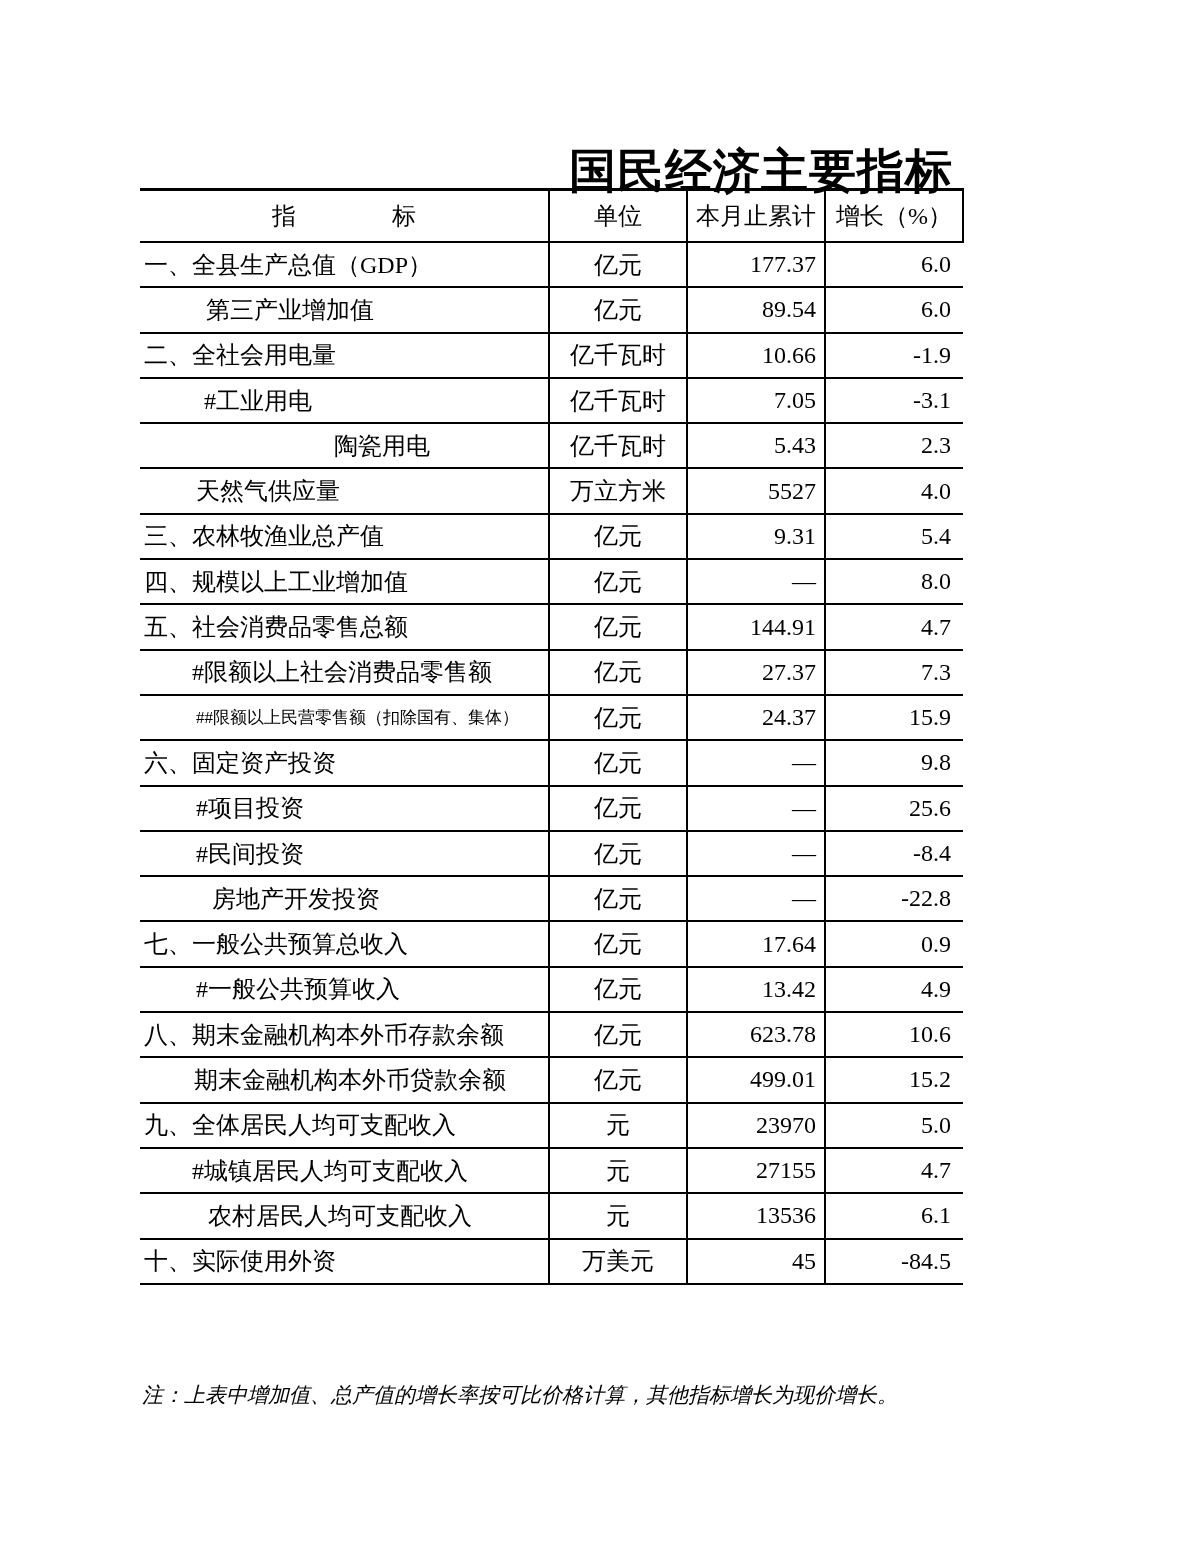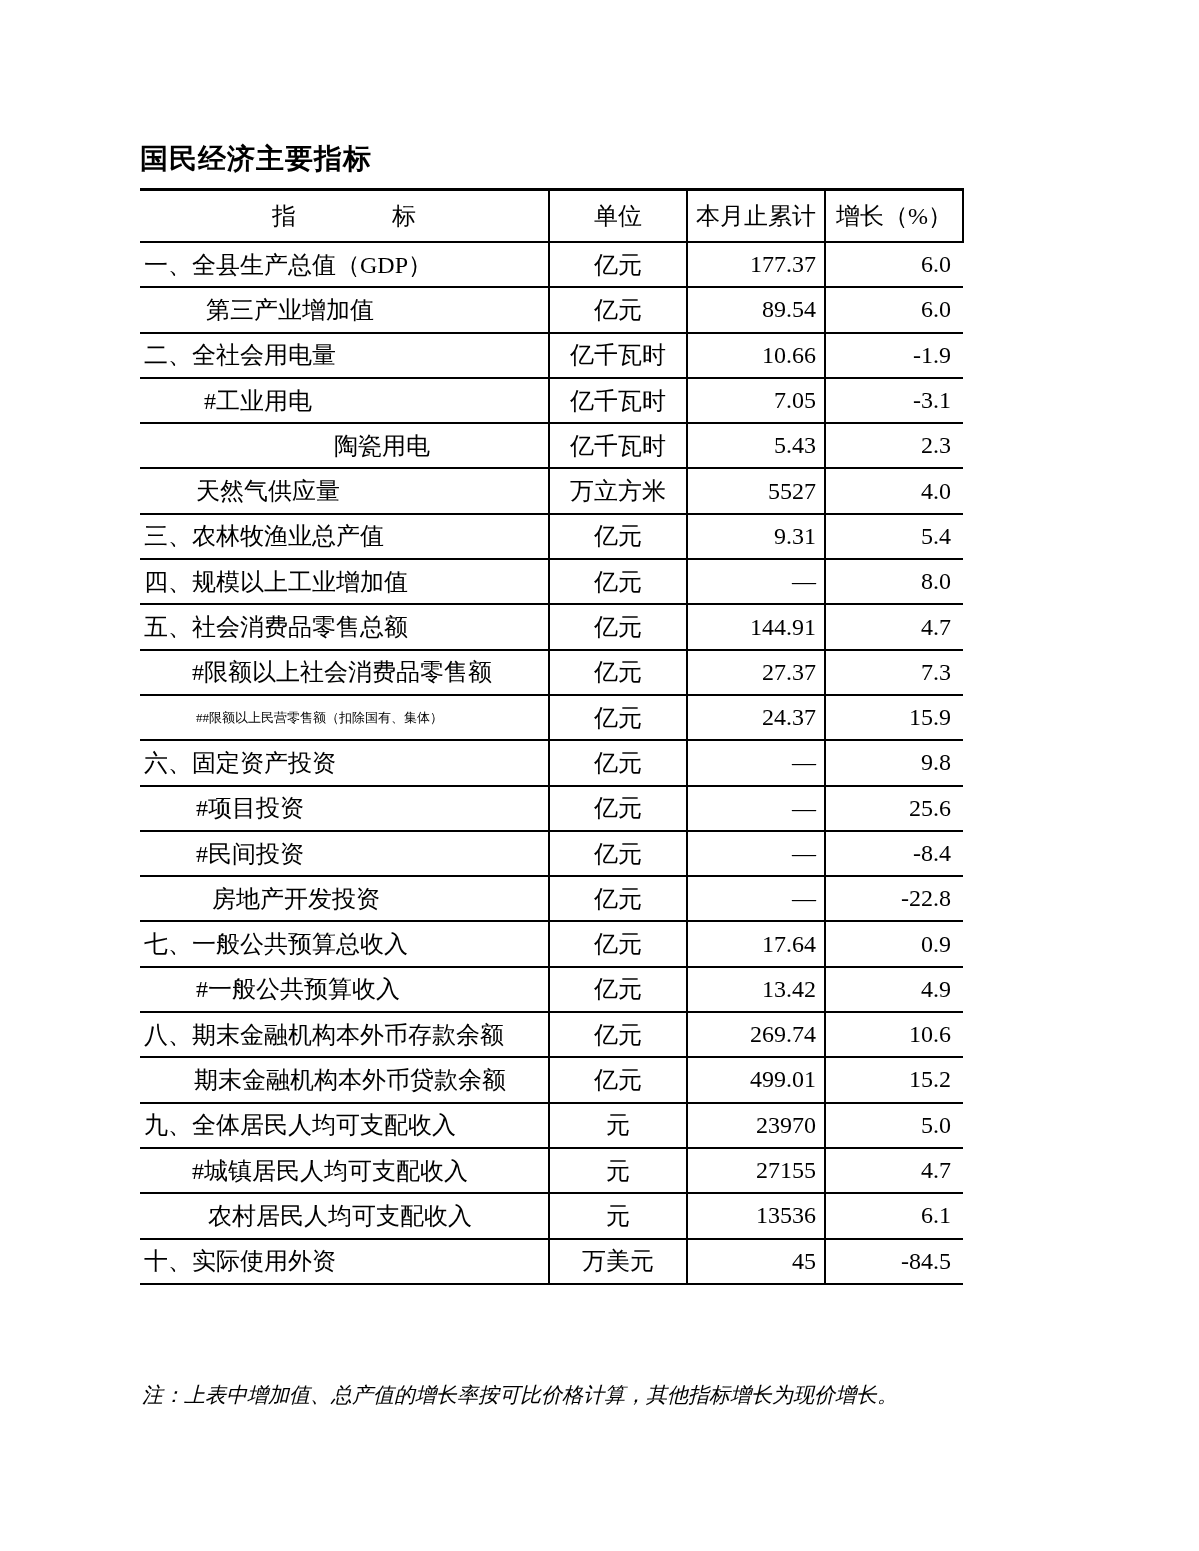--- a/index.html
+++ b/index.html
@@ -6,25 +6,25 @@
   body{
     width:1199px;height:1551px;
     background:#ffffff;
     color:#000000;
     font-family:"Liberation Serif","DejaVu Serif",serif;
     position:relative;
     overflow:hidden;
   }
   .page-title{
     position:absolute;
-    left:140px;top:140px;width:823px;
-    text-align:left;
+    left:130px;top:140px;width:823px;
+    text-align:right;
     font-family:"Liberation Sans","DejaVu Sans",sans-serif;
     font-weight:bold;
-    font-size:28px;
+    font-size:47px;
     letter-spacing:1px;
     white-space:nowrap;
   }
   table.indicators{
     position:absolute;
     left:140px;top:188px;
     width:823px;
     border-collapse:collapse;
     table-layout:fixed;
     font-size:24px;
@@ -50,21 +50,21 @@
   thead th.b-right{border-right:2px solid #000;}
   tbody td{
     height:43.3px;
     border-bottom:2px solid #000;
   }
   tbody td.b-left{border-left:2px solid #000;}
   td.cell-indicator{text-align:left;padding-left:4px;}
   td.cell-unit{text-align:center;}
   td.cell-cumulative{text-align:right;padding-right:8px;}
   td.cell-growth{text-align:right;padding-right:12px;}
-  tr.small-row td.cell-indicator{font-size:13px;}
+  tr.small-row td.cell-indicator{font-size:17px;}
   .footnote{
     position:absolute;
     left:142px;top:1381px;
     font-size:21px;
     white-space:nowrap;
     font-style:italic;
   }
 </style>
 </head>
 <body>
@@ -185,21 +185,21 @@
       </tr>
       <tr>
         <td class="cell-indicator" style="padding-left: 56px;">#一般公共预算收入</td>
         <td class="cell-unit b-left">亿元</td>
         <td class="cell-cumulative b-left">13.42</td>
         <td class="cell-growth b-left">4.9</td>
       </tr>
       <tr>
         <td class="cell-indicator">八、期末金融机构本外币存款余额</td>
         <td class="cell-unit b-left">亿元</td>
-        <td class="cell-cumulative b-left">269.74</td>
+        <td class="cell-cumulative b-left">623.78</td>
         <td class="cell-growth b-left">10.6</td>
       </tr>
       <tr>
         <td class="cell-indicator" style="padding-left: 54px;">期末金融机构本外币贷款余额</td>
         <td class="cell-unit b-left">亿元</td>
         <td class="cell-cumulative b-left">499.01</td>
         <td class="cell-growth b-left">15.2</td>
       </tr>
       <tr>
         <td class="cell-indicator">九、全体居民人均可支配收入</td>

